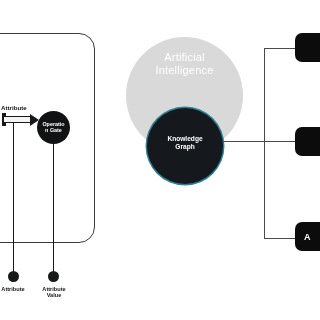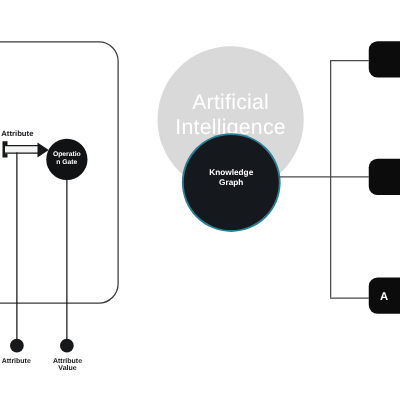--- a/index.html
+++ b/index.html
@@ -161,21 +161,21 @@
   <div class="vline" style="left:53px; top:144px; height:130px; background:#17181a;"></div>
 
   <div class="dot" style="left:8px; top:271px; width:11px; height:11px;"></div>
   <div class="dot" style="left:48px; top:271px; width:11px; height:11px;"></div>
 
   <div class="cap-label" style="left:-8px; top:286px; width:42px; font-size:5.6px;">Attribute</div>
   <div class="cap-label" style="left:33px; top:286px; width:42px; font-size:5.6px;">Attribute
 Value</div>
 
   <div class="ai-circle" style="left:126px; top:37px; width:117px; height:117px;"></div>
-  <div class="ai-text" style="left:126px; top:72px; width:117px; font-size:17px;">Artificial
+  <div class="ai-text" style="left:126px; top:51px; width:117px; font-size:11px;">Artificial
 Intelligence</div>
 
   <div class="kg-circle" style="left:147px; top:108px; width:76px; height:76px;"></div>
   <div class="kg-text" style="left:147px; top:135px; width:76px; font-size:6.6px;">Knowledge
 Graph</div>
 
   <div class="hline" style="left:223px; top:141px; width:72px;"></div>
   <div class="vline" style="left:264px; top:48px; height:190px;"></div>
   <div class="hline" style="left:264px; top:48px; width:31px;"></div>
   <div class="hline" style="left:264px; top:238px; width:31px;"></div>

